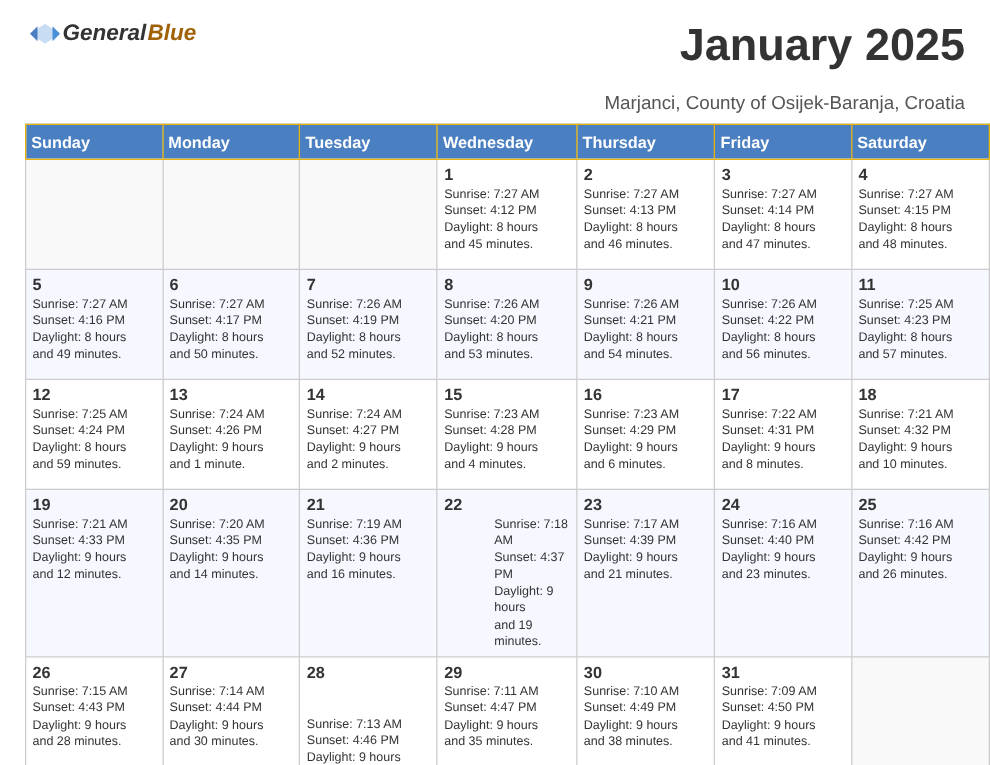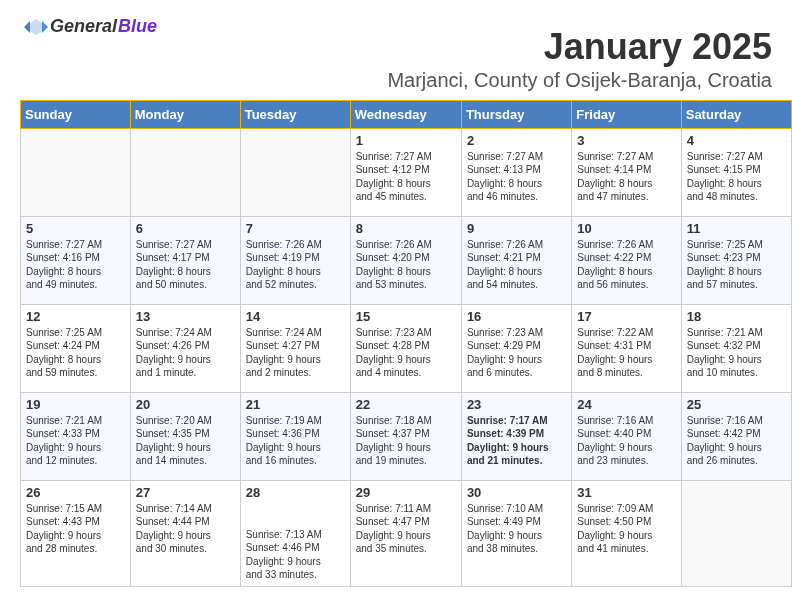--- a/index.html
+++ b/index.html
@@ -4,22 +4,22 @@
   <style>
     * { box-sizing: border-box; margin: 0; padding: 0; }
     body { font-family: Arial, sans-serif; background: #fff; width: 792px; min-height: 612px; }
     
     .header { display: flex; align-items: flex-start; padding: 16px 20px 8px 20px; }
     .logo { display: flex; flex-direction: column; align-items: flex-start; margin-right: auto; }
     .logo-text { display: flex; align-items: center; font-style: italic; }
     .logo-icon { width: 28px; height: 20px; margin-left: 2px; }
     
     .title-block { text-align: right; }
-    .calendar-title { font-size: 36px; font-weight: bold; color: #333; line-height: 1.1; margin-top: 11px; }
-    .calendar-subtitle { font-size: 20px; color: #555; margin-top: 2px; }
+    .calendar-title { font-size: 36px; font-weight: bold; color: #333; line-height: 1.1; }
+    .calendar-subtitle { font-size: 15px; color: #555; margin-top: 18px; }
     
     .calendar { width: 100%; border-collapse: collapse; margin: 0 10px; }
     .calendar-wrapper { padding: 0 10px 10px 10px; }
     
     .calendar th {
       background-color: #4a7fc1;
       color: #fff;
       font-size: 13px;
       font-weight: bold;
       padding: 6px 4px;
@@ -61,21 +61,21 @@
 
 <div class="header">
   <div class="logo">
     <div class="logo-text">
       <svg class="logo-icon" viewBox="0 0 28 20" fill="none" xmlns="http://www.w3.org/2000/svg">
         <path d="M14 2 L26 10 L14 18 L2 10 Z" fill="#4a90d9" opacity="0.3"></path>
         <path d="M20 4 L26 10 L20 16" fill="#4a90d9"></path>
         <path d="M8 4 L2 10 L8 16" fill="#4a7fc1"></path>
       </svg>
       <span style="font-size:18px;font-weight:bold;color:#333;">General</span>
-      <span style="font-size:18px;font-weight:bold;color:#6d28d9;margin-left:1px;">Blue</span>
+      <span style="font-size:18px;font-weight:bold;color:#a16207;margin-left:1px;">Blue</span>
     </div>
   </div>
   <div class="title-block">
     <div class="calendar-title">January 2025</div>
     <div class="calendar-subtitle">Marjanci, County of Osijek-Baranja, Croatia</div>
   </div>
 </div>
 
 <div class="calendar-wrapper">
   <table class="calendar">
@@ -243,28 +243,28 @@
           </td>
           <td>
             <span class="day-number">21</span>
             <div class="day-info" style="white-space: pre-line;">Sunrise: 7:19 AM
 Sunset: 4:36 PM
 Daylight: 9 hours
 and 16 minutes.</div>
           </td>
           <td>
             <span class="day-number">22</span>
-            <div class="day-info" style="white-space: pre-line;">Sunrise: 7:18 AM
+            <div class="day-info" style="white-space: pre-line; margin-left: 40px;">Sunrise: 7:18 AM
 Sunset: 4:37 PM
 Daylight: 9 hours
 and 19 minutes.</div>
           </td>
           <td>
             <span class="day-number">23</span>
-            <div class="day-info" style="white-space: pre-line; font-weight: bold;">Sunrise: 7:17 AM
+            <div class="day-info" style="white-space: pre-line;">Sunrise: 7:17 AM
 Sunset: 4:39 PM
 Daylight: 9 hours
 and 21 minutes.</div>
           </td>
           <td>
             <span class="day-number">24</span>
             <div class="day-info" style="white-space: pre-line;">Sunrise: 7:16 AM
 Sunset: 4:40 PM
 Daylight: 9 hours
 and 23 minutes.</div>

